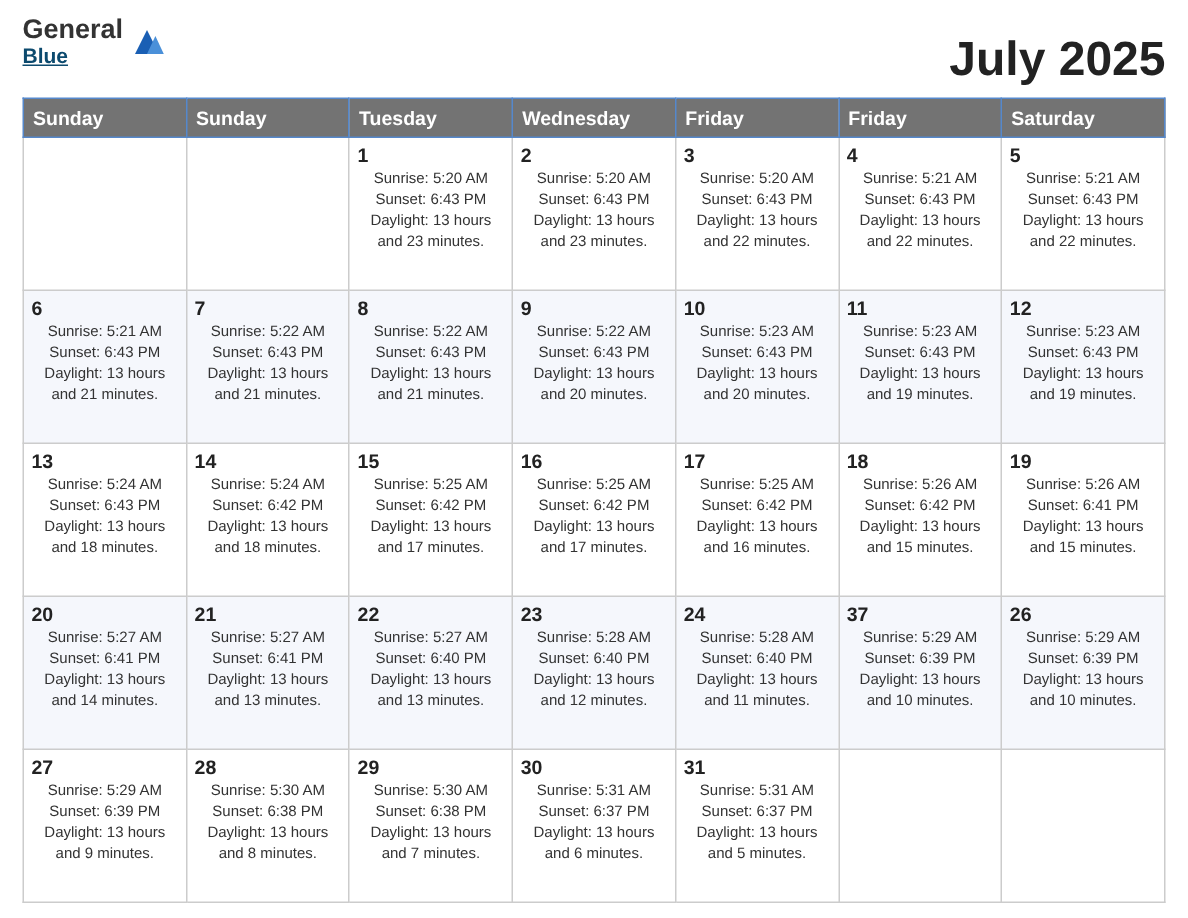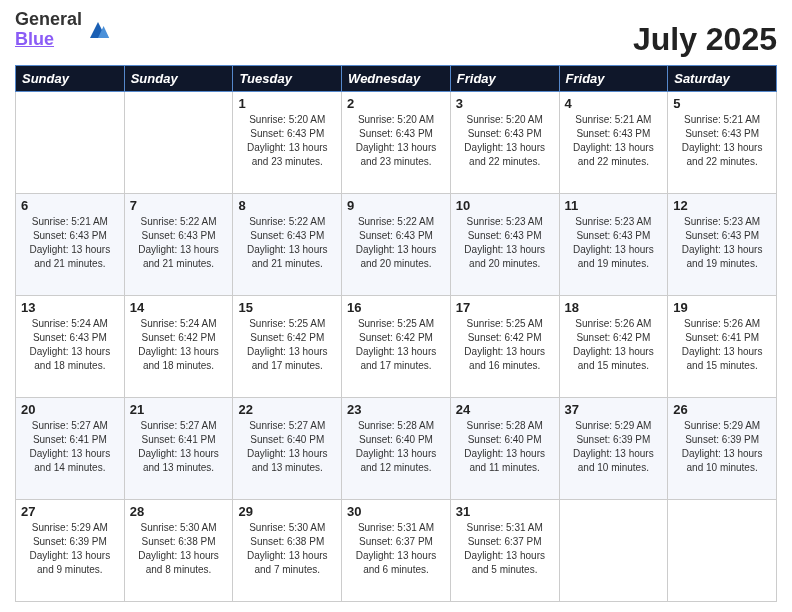--- a/index.html
+++ b/index.html
@@ -31,23 +31,23 @@
       display: flex;
       flex-direction: column;
       line-height: 1.1;
     }
     .logo-general {
       font-size: 18px;
       font-weight: bold;
       color: #333;
     }
     .logo-blue {
-      font-size: 18px;
+      font-size: 14px;
       font-weight: bold;
-      color: #8b5cf6;
+      color: #0c4a6e;
       text-decoration: underline;
     }
     .logo-icon {
       width: 24px;
       height: 24px;
       margin-left: 4px;
     }
     .title-block {
       text-align: right;
     }
@@ -101,22 +101,21 @@
     .empty-cell {
       background: #f9f9f9;
     }
     tr:nth-child(even) td {
       background: #f5f7fc;
     }
     tr:nth-child(odd) td {
       background: #ffffff;
     }
     .calendar thead tr th {
-      background: #0f172a;
-      font-style: italic;
+      background: #737373;
     }
   </style>
 </head>
 <body>
 
 <div class="page">
   <div class="header">
     <div class="logo">
       <div class="logo-text">
         <span class="logo-general">General</span>

